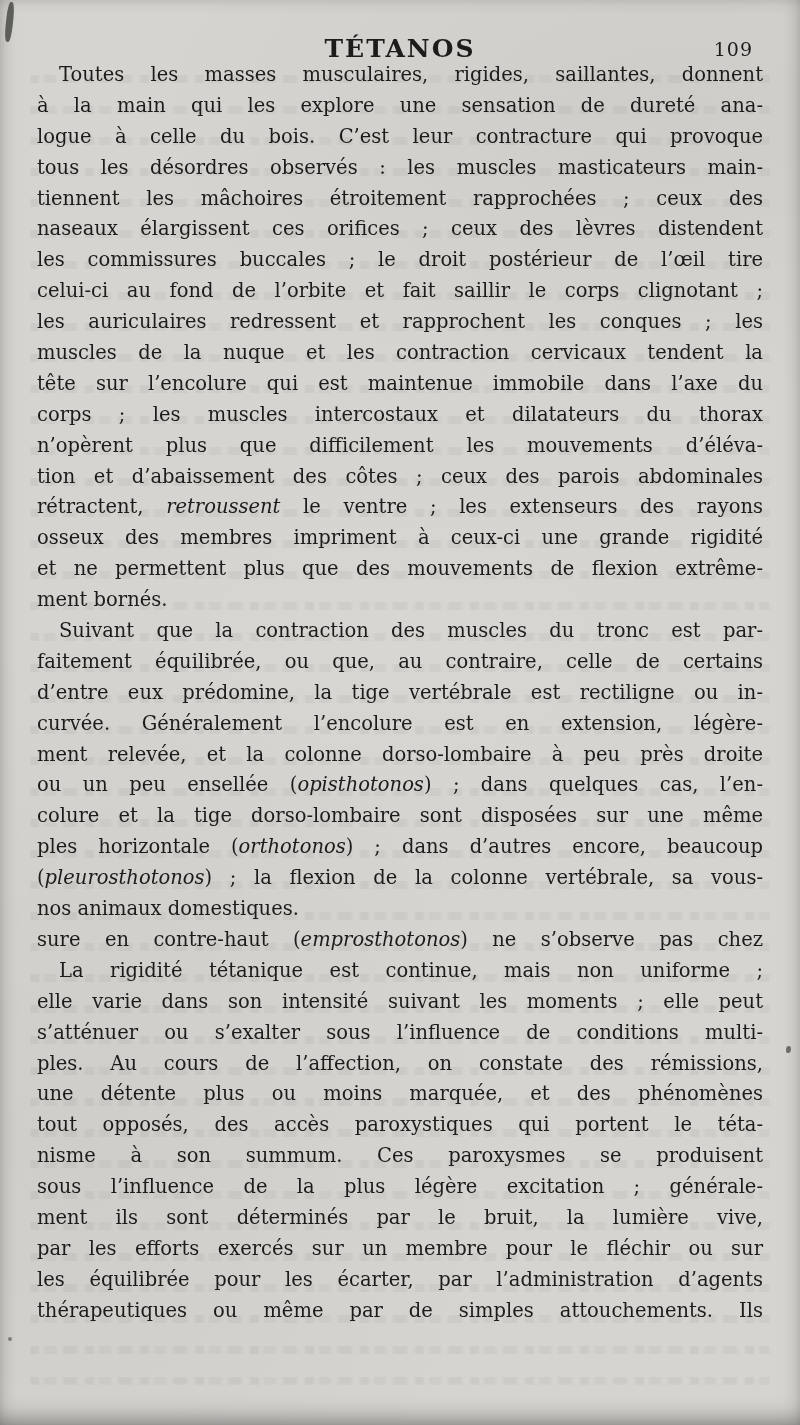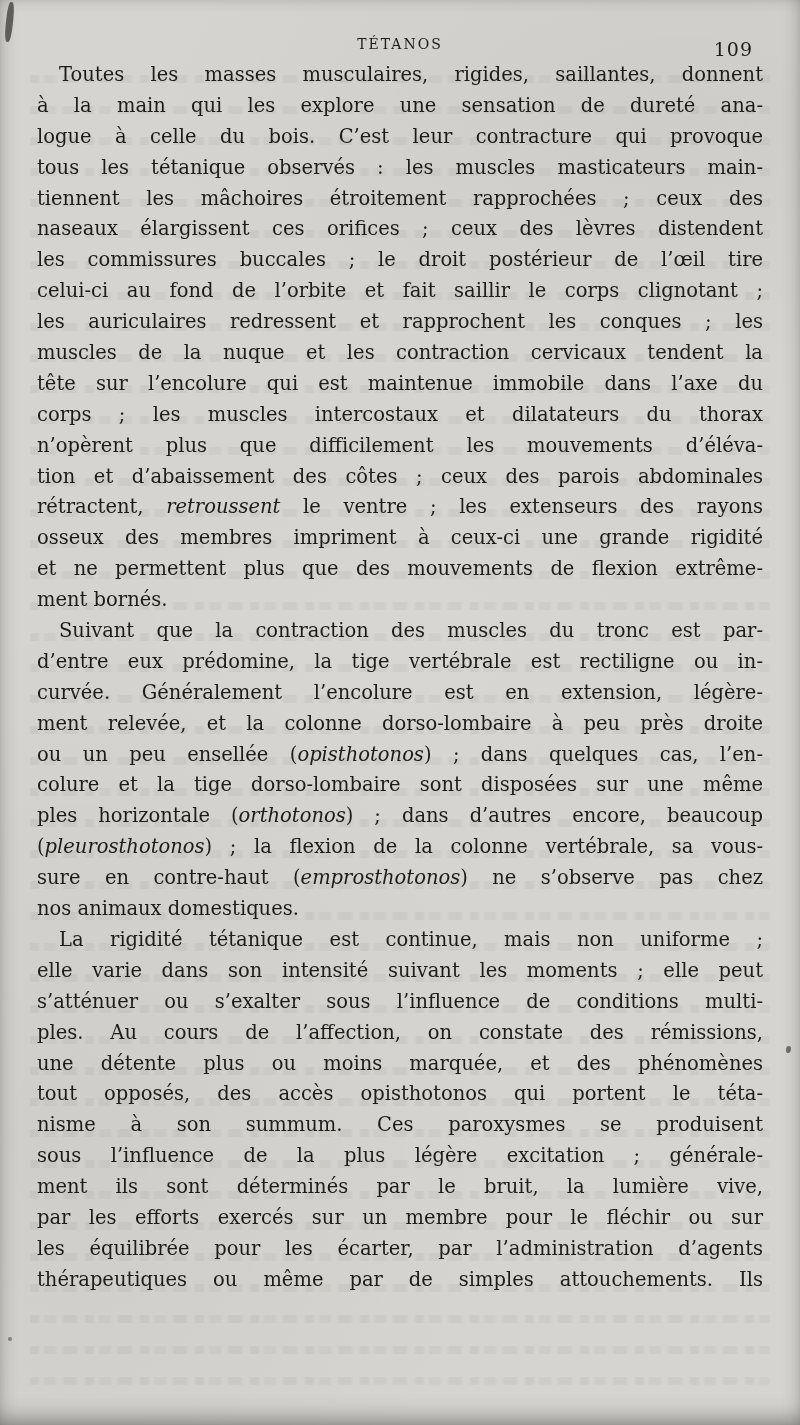--- a/index.html
+++ b/index.html
@@ -39,21 +39,21 @@
     mask:repeating-linear-gradient(180deg, transparent 0 15px, #000 15px 23px, transparent 23px 31px);
     filter:blur(1.2px);
     opacity:.38;
     pointer-events:none;
   }
   .running-head{
     position:absolute; top:34px; left:0; width:100%;
     text-align:center;
   }
   .head-title{
-    font-size:14px; letter-spacing:2px; font-weight:normal;
+    font-size:25px; letter-spacing:2px; font-weight:bold;
   }
   .page-number{
     position:absolute; top:4px; right:47px;
     font-size:19px; letter-spacing:1px;
   }
   .body-text{
     position:absolute; top:60px; left:37px; width:726px;
     font-size:19.5px; line-height:30.9px;
   }
   .line{
@@ -91,55 +91,56 @@
   <header class="running-head">
     <span class="head-title">TÉTANOS</span>
     <span class="page-number">109</span>
   </header>
 
   <main class="body-text">
       <div class="paragraph">
         <div class="line first"><span>Toutes les masses musculaires, rigides, saillantes, donnent</span></div>
         <div class="line"><span>à la main qui les explore une sensation de dureté ana-</span></div>
         <div class="line"><span>logue à celle du bois. C’est leur contracture qui provoque</span></div>
-        <div class="line"><span>tous les tétanique observés : les muscles masticateurs main-</span></div>
+        <div class="line"><span>tous les désordres observés : les muscles masticateurs main-</span></div>
         <div class="line"><span>tiennent les mâchoires étroitement rapprochées ; ceux des</span></div>
         <div class="line"><span>naseaux élargissent ces orifices ; ceux des lèvres distendent</span></div>
         <div class="line"><span>les commissures buccales ; le droit postérieur de l’œil tire</span></div>
         <div class="line"><span>celui-ci au fond de l’orbite et fait saillir le corps clignotant ;</span></div>
         <div class="line"><span>les auriculaires redressent et rapprochent les conques ; les</span></div>
         <div class="line"><span>muscles de la nuque et les contraction cervicaux tendent la</span></div>
         <div class="line"><span>tête sur l’encolure qui est maintenue immobile dans l’axe du</span></div>
         <div class="line"><span>corps ; les muscles intercostaux et dilatateurs du thorax</span></div>
         <div class="line"><span>n’opèrent plus que difficilement les mouvements d’éléva-</span></div>
         <div class="line"><span>tion et d’abaissement des côtes ; ceux des parois abdominales</span></div>
         <div class="line"><span>rétractent, </span><i>retroussent</i><span> le ventre ; les extenseurs des rayons</span></div>
         <div class="line"><span>osseux des membres impriment à ceux-ci une grande rigidité</span></div>
         <div class="line"><span>et ne permettent plus que des mouvements de flexion extrême-</span></div>
         <div class="line flush"><span>ment bornés.</span></div>
       </div>
       <div class="paragraph">
         <div class="line first"><span>Suivant que la contraction des muscles du tronc est par-</span></div>
+        <div class="line"><span>faitement équilibrée, ou que, au contraire, celle de certains</span></div>
         <div class="line"><span>d’entre eux prédomine, la tige vertébrale est rectiligne ou in-</span></div>
         <div class="line"><span>curvée. Généralement l’encolure est en extension, légère-</span></div>
         <div class="line"><span>ment relevée, et la colonne dorso-lombaire à peu près droite</span></div>
         <div class="line"><span>ou un peu ensellée (</span><i>opisthotonos</i><span>) ; dans quelques cas, l’en-</span></div>
         <div class="line"><span>colure et la tige dorso-lombaire sont disposées sur une même</span></div>
         <div class="line"><span>ples horizontale (</span><i>orthotonos</i><span>) ; dans d’autres encore, beaucoup</span></div>
         <div class="line"><span>(</span><i>pleurosthotonos</i><span>) ; la flexion de la colonne vertébrale, sa vous-</span></div>
+        <div class="line flush"><span>nos animaux domestiques.</span></div>
         <div class="line"><span>sure en contre-haut (</span><i>emprosthotonos</i><span>) ne s’observe pas chez</span></div>
-        <div class="line flush"><span>nos animaux domestiques.</span></div>
       </div>
       <div class="paragraph">
         <div class="line first"><span>La rigidité tétanique est continue, mais non uniforme ;</span></div>
         <div class="line"><span>elle varie dans son intensité suivant les moments ; elle peut</span></div>
         <div class="line"><span>s’atténuer ou s’exalter sous l’influence de conditions multi-</span></div>
         <div class="line"><span>ples. Au cours de l’affection, on constate des rémissions,</span></div>
         <div class="line"><span>une détente plus ou moins marquée, et des phénomènes</span></div>
-        <div class="line"><span>tout opposés, des accès opisthotonos qui portent le téta-</span></div>
+        <div class="line"><span>tout opposés, des accès paroxystiques qui portent le téta-</span></div>
         <div class="line"><span>nisme à son summum. Ces paroxysmes se produisent</span></div>
         <div class="line"><span>sous l’influence de la plus légère excitation ; générale-</span></div>
         <div class="line"><span>ment ils sont déterminés par le bruit, la lumière vive,</span></div>
         <div class="line"><span>par les efforts exercés sur un membre pour le fléchir ou sur</span></div>
         <div class="line"><span>les équilibrée pour les écarter, par l’administration d’agents</span></div>
         <div class="line"><span>thérapeutiques ou même par de simples attouchements. Ils</span></div>
       </div>
     </main>
 </div>
 

